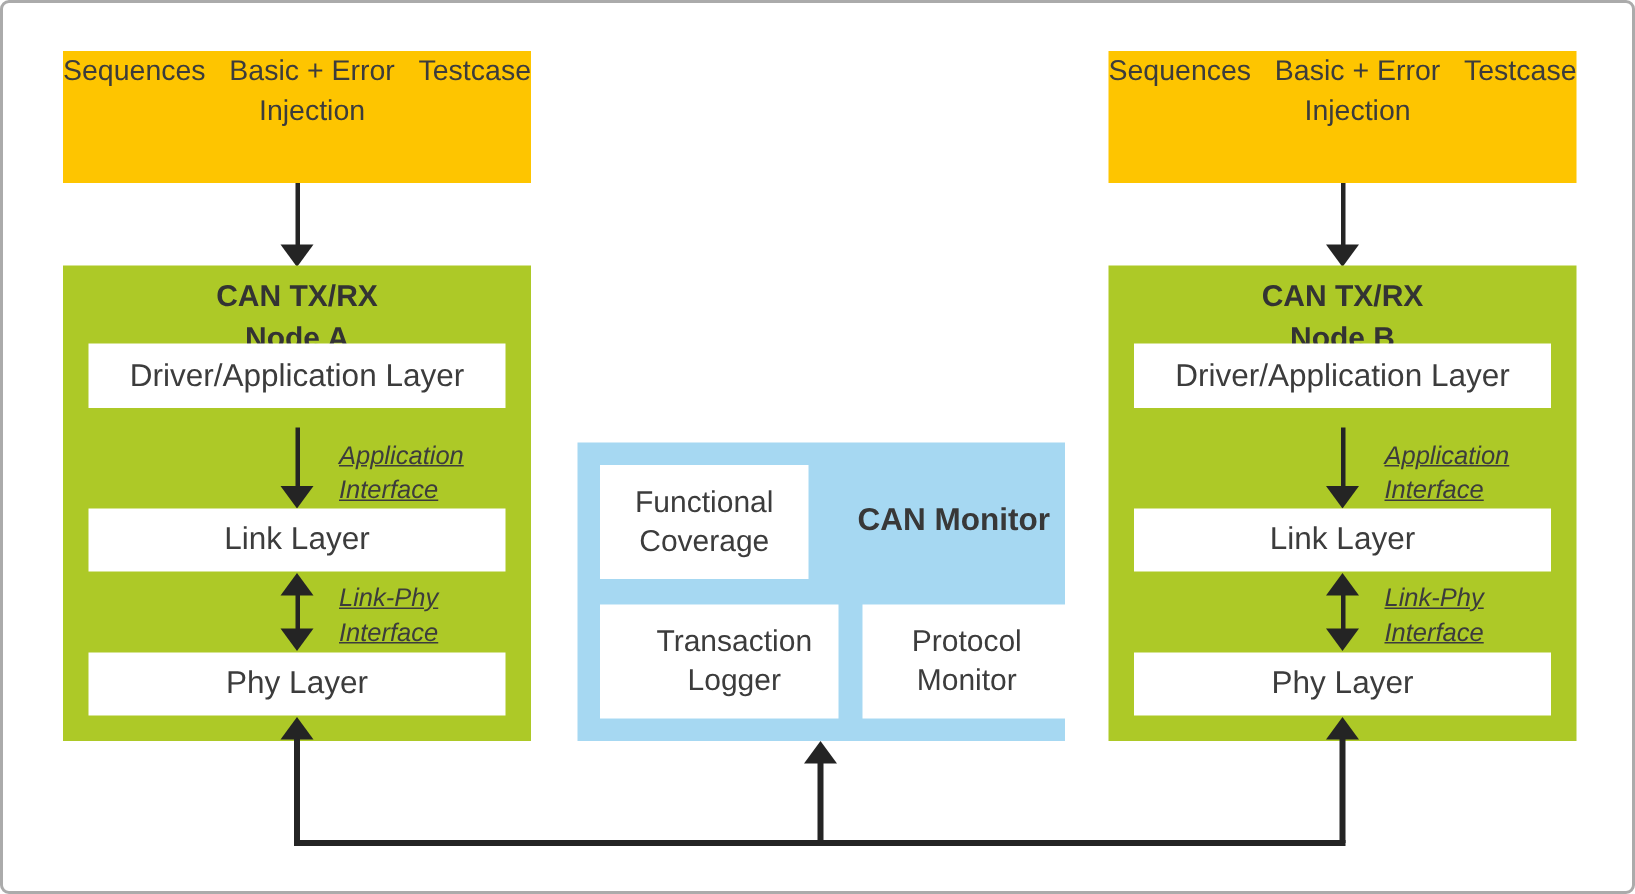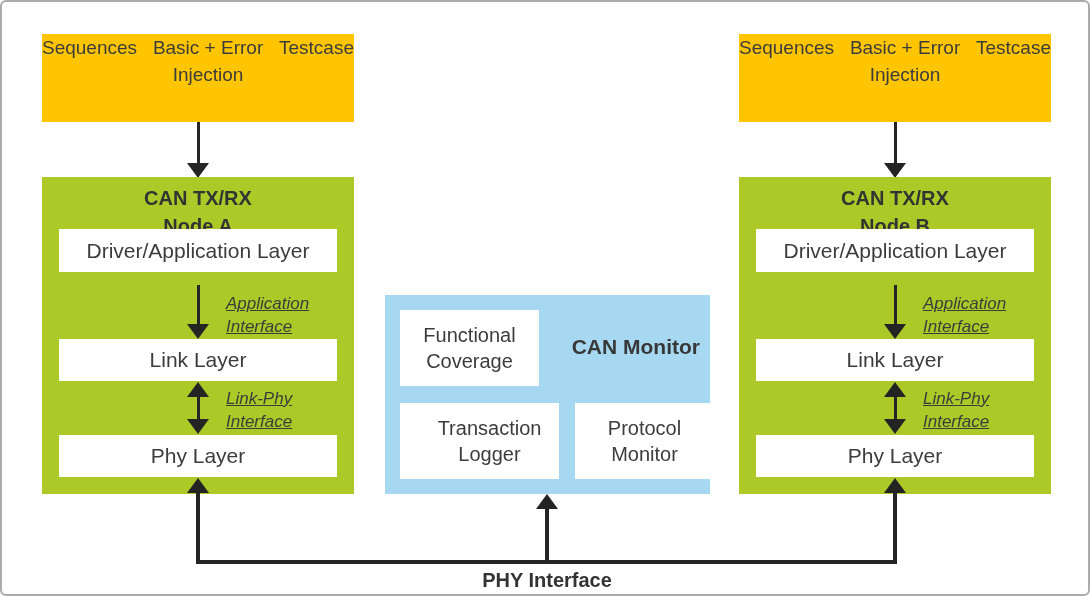--- a/index.html
+++ b/index.html
@@ -201,15 +201,14 @@
 
   <div class="head-up" style="left:185px;top:476px;"></div>
   <div class="v-shaft-thick" style="left:194px;top:489px;height:71px;"></div>
 
   <div class="head-up" style="left:534px;top:492px;"></div>
   <div class="v-shaft-thick" style="left:543px;top:505px;height:55px;"></div>
 
   <div class="head-up" style="left:882px;top:476px;"></div>
   <div class="v-shaft-thick" style="left:891px;top:489px;height:71px;"></div>
 
-  <div class="bus-label">PHY Interface</div>
 
 </div>
 
 </body></html>

